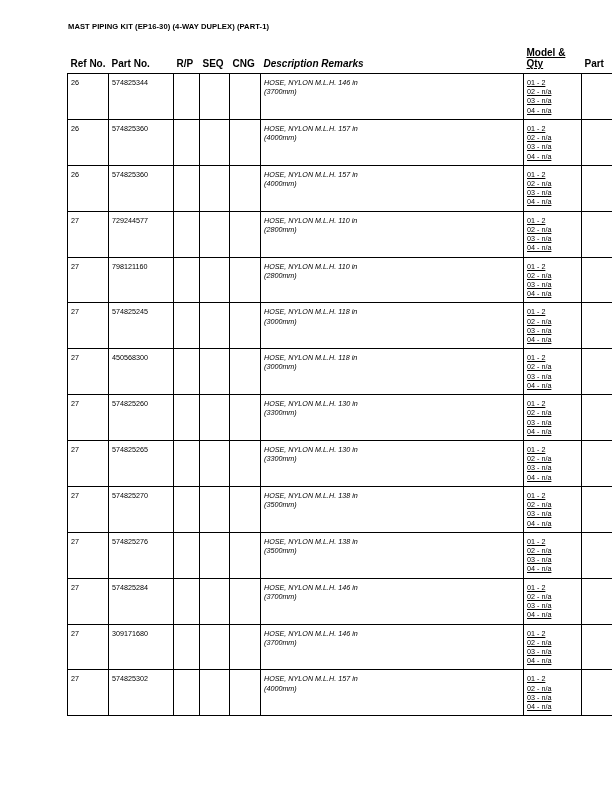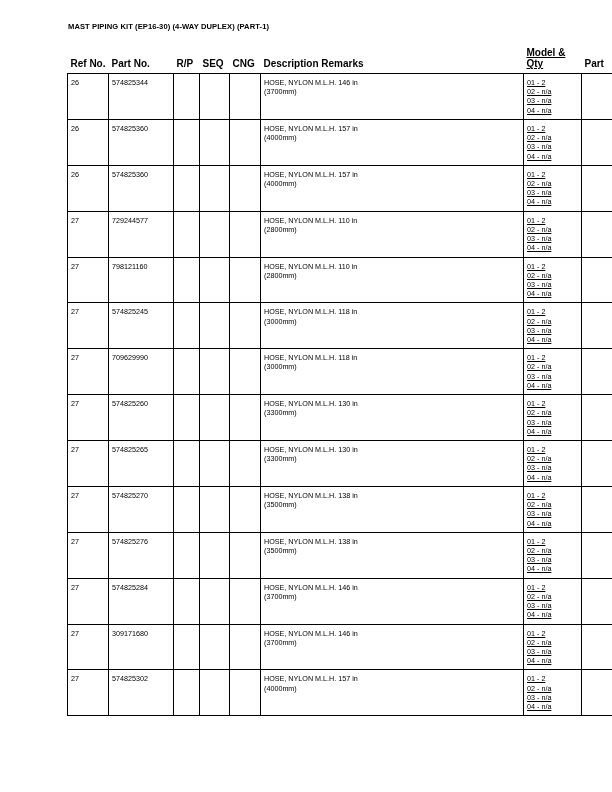--- a/index.html
+++ b/index.html
@@ -58,21 +58,21 @@
     padding: 4px 3px 4px 3px;
     line-height: 1.28;
     height: 38px;
     box-sizing: border-box;
   }
   .c-ref   { width: 38px; }
   .c-part  { width: 62px; }
   .c-rp    { width: 23px; }
   .c-seq   { width: 27px; }
   .c-cng   { width: 28px; }
-  .c-desc  { width: 260px; }
+  .c-desc  { width: 260px; font-style: italic; }
   .c-mq    { width: 55px; text-decoration: underline; }
   .c-from  { width: 32px; }
   .c-upto  { width: 28px; font-style: italic; }
   .c-mr    { width: 19px; }
 
   .qty-line {
     white-space: pre;
   }
   .desc-line2 { display:block; }
   .thead-row th { border-bottom: 1px solid #000; }
@@ -216,21 +216,21 @@
             <span class="qty-line desc-line2">02 - n/a</span>
             <span class="qty-line desc-line2">03 - n/a</span>
             <span class="qty-line desc-line2">04 - n/a</span>
           </td>
           <td class="c-from"></td>
           <td class="c-upto"></td>
           <td class="c-mr"></td>
         </tr>
         <tr>
           <td class="c-ref">27</td>
-          <td class="c-part">709629990</td>
+          <td class="c-part">450568300</td>
           <td class="c-rp"></td>
           <td class="c-seq"></td>
           <td class="c-cng"></td>
           <td class="c-desc">
             <span class="desc-line2">HOSE, NYLON M.L.H. 118 in</span>
             <span class="desc-line2">(3000mm)</span>
           </td>
           <td class="c-mq">
             <span class="qty-line desc-line2">01 - 2</span>
             <span class="qty-line desc-line2">02 - n/a</span>

